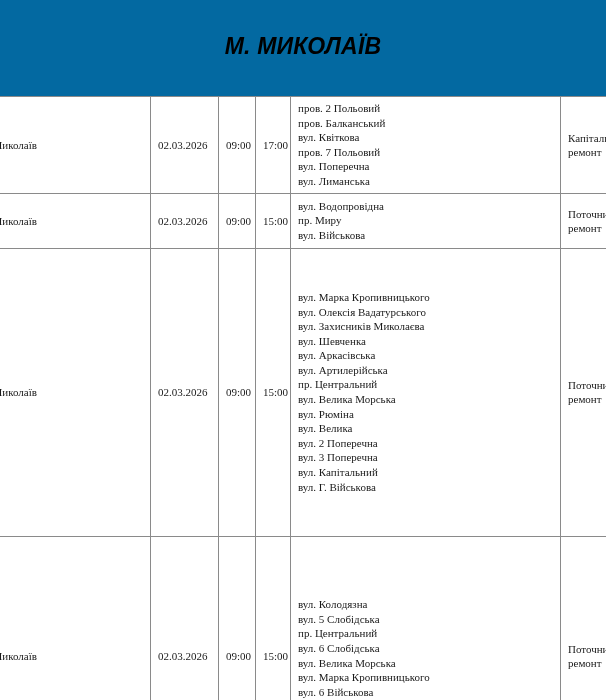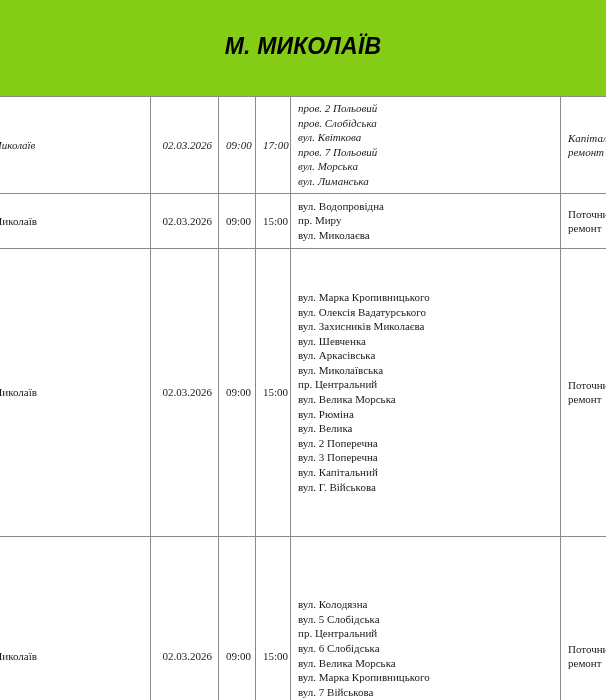--- a/index.html
+++ b/index.html
@@ -15,21 +15,21 @@
     font-family: "Liberation Serif", "DejaVu Serif", serif;
     color: #1a1a1a;
     position: relative;
   }
 
   #page {
     width: 606px;
     height: 700px;
     position: relative;
     overflow: hidden;
-    background: #84cc16;
+    background: #0369a1;
   }
 
   
   .title-wrap {
     height: 96px;
     display: flex;
     align-items: center;
     justify-content: center;
     box-sizing: border-box;
     padding-bottom: 4px;
@@ -74,38 +74,38 @@
   col.c-city   { width: 178px; }
   col.c-date   { width: 68px;  }
   col.c-start  { width: 37px;  }
   col.c-end    { width: 35px;  }
   col.c-street { width: 270px; }
   col.c-type   { width: 78px;  }
 
   .cell-city   { text-align: left; white-space: nowrap; }
   .cell-date,
   .cell-start,
-  .cell-end    { text-align: right; white-space: nowrap; }
+  .cell-end    { text-align: left; white-space: nowrap; }
   .cell-type   { text-align: left; vertical-align: middle; }
   .cell-streets{ text-align: left; vertical-align: middle; }
 
   .street-list {
     list-style: none;
     margin: 0;
     padding: 0;
   }
   .street-list li {
     margin: 0;
     padding: 0;
     white-space: nowrap;
     line-height: 14.6px;
   }
 
   
-  tr.r0 td { height: 82px; font-style: italic; }
+  tr.r0 td { height: 82px; }
   tr.r1 td { height: 46px; }
   tr.r2 td { height: 279px; }
   tr.r3 td { height: 230px; }
 </style>
 </head>
 <body>
 
 <div id="page">
 
   <div class="title-wrap">
@@ -125,58 +125,58 @@
       <tbody>
 
         <tr class="r0">
           <td class="cell-city">м. Миколаїв</td>
           <td class="cell-date">02.03.2026</td>
           <td class="cell-start">09:00</td>
           <td class="cell-end">17:00</td>
           <td class="cell-streets">
             <ul class="street-list">
               <li>пров. 2 Польовий</li>
-              <li>пров. Слобідська</li>
+              <li>пров. Балканський</li>
               <li>вул. Квіткова</li>
               <li>пров. 7 Польовий</li>
-              <li>вул. Морська</li>
+              <li>вул. Поперечна</li>
               <li>вул. Лиманська</li>
             </ul>
           </td>
           <td class="cell-type">Капітальний ремонт</td>
         </tr>
 
         <tr class="r1">
           <td class="cell-city">м. Миколаїв</td>
           <td class="cell-date">02.03.2026</td>
           <td class="cell-start">09:00</td>
           <td class="cell-end">15:00</td>
           <td class="cell-streets">
             <ul class="street-list">
               <li>вул. Водопровідна</li>
               <li>пр. Миру</li>
-              <li>вул. Миколаєва</li>
+              <li>вул. Військова</li>
             </ul>
           </td>
           <td class="cell-type">Поточний ремонт</td>
         </tr>
 
         <tr class="r2">
           <td class="cell-city">м. Миколаїв</td>
           <td class="cell-date">02.03.2026</td>
           <td class="cell-start">09:00</td>
           <td class="cell-end">15:00</td>
           <td class="cell-streets">
             <ul class="street-list">
               <li>вул. Марка Кропивницького</li>
               <li>вул. Олексія Вадатурського</li>
               <li>вул. Захисників Миколаєва</li>
               <li>вул. Шевченка</li>
               <li>вул. Аркасівська</li>
-              <li>вул. Миколаївська</li>
+              <li>вул. Артилерійська</li>
               <li>пр. Центральний</li>
               <li>вул. Велика Морська</li>
               <li>вул. Рюміна</li>
               <li>вул. Велика</li>
               <li>вул. 2 Поперечна</li>
               <li>вул. 3 Поперечна</li>
               <li>вул. Капітальний</li>
               <li>вул. Г. Військова</li>
             </ul>
           </td>
@@ -189,21 +189,21 @@
           <td class="cell-start">09:00</td>
           <td class="cell-end">15:00</td>
           <td class="cell-streets">
             <ul class="street-list">
               <li>вул. Колодязна</li>
               <li>вул. 5 Слобідська</li>
               <li>пр. Центральний</li>
               <li>вул. 6 Слобідська</li>
               <li>вул. Велика Морська</li>
               <li>вул. Марка Кропивницького</li>
-              <li>вул. 7 Військова</li>
+              <li>вул. 6 Військова</li>
               <li>вул. 5 Слобідська</li>
             </ul>
           </td>
           <td class="cell-type">Поточний ремонт</td>
         </tr>
 
       </tbody>
     </table>
   </div>
 

